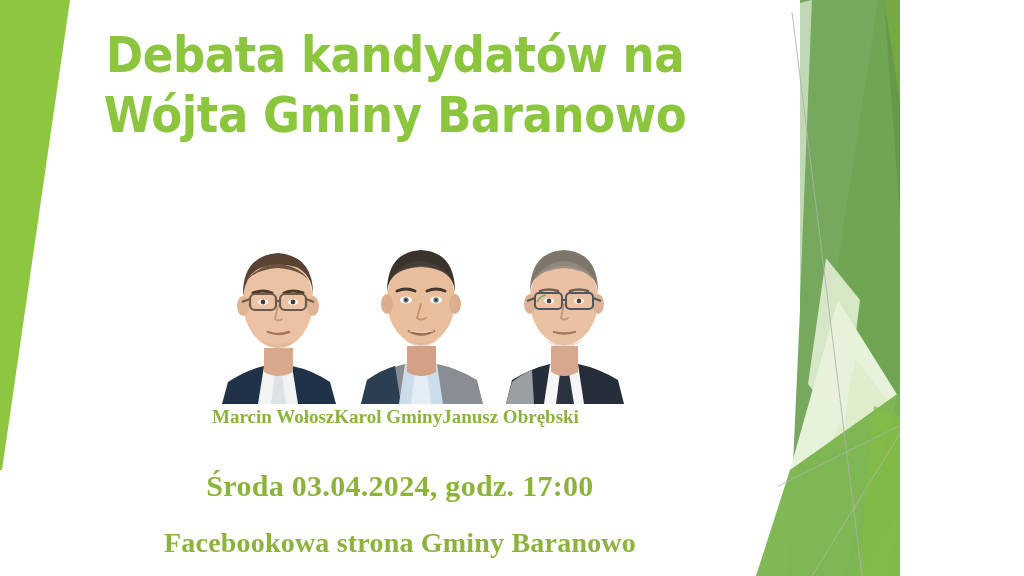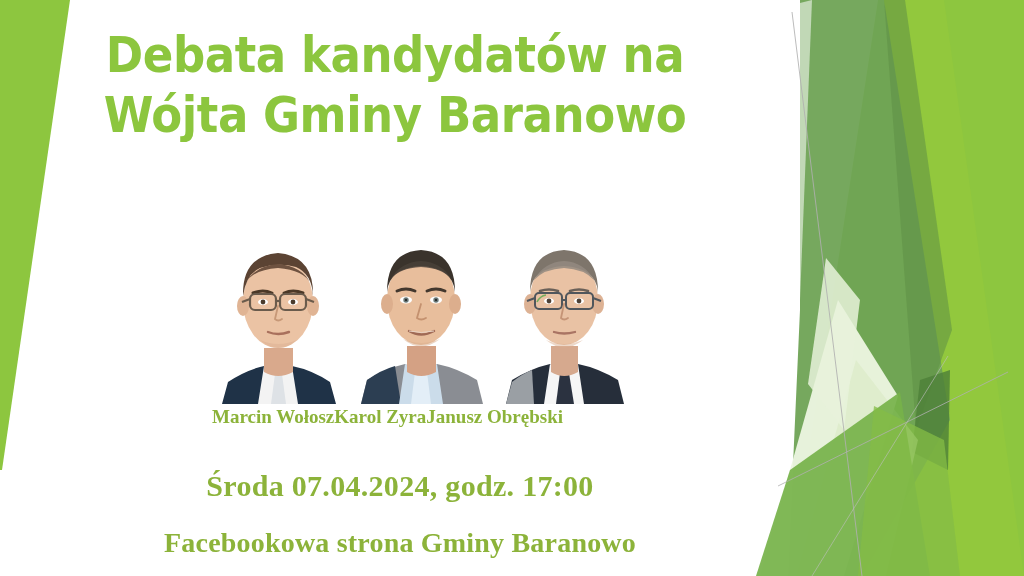--- a/index.html
+++ b/index.html
@@ -5,21 +5,21 @@
   * { margin:0; padding:0; box-sizing:border-box; }
   html,body { width:1024px; height:576px; }
   body {
     font-family:"Liberation Sans", sans-serif;
     background:#ffffff;
     overflow:hidden;
     position:relative;
   }
   #slide {
     position:relative;
-    width:1024px;
+    width:900px;
     height:576px;
     background:#ffffff;
     overflow:hidden;
   }
 
   
   .deco { position:absolute; top:0; left:0; width:1024px; height:576px; pointer-events:none; }
 
   
   #title-block {
@@ -260,22 +260,22 @@
 
         <path d="M56 110 Q66 113 77 110" stroke="#A97463" stroke-width="2.3" fill="none" stroke-linecap="round"></path>
 
         <path d="M48 118 Q66 126 85 118 Q66 133 48 118 Z" fill="#DBB193" opacity="0.5"></path>
       </svg>
     </div>
   </div>
 
   <div id="names">
     <span class="name n1">Marcin Wołosz</span>
-    <span class="name n2">Karol Zyra</span>
+    <span class="name n2">Karol Gminy</span>
     <span class="name n3">Janusz Obrębski</span>
   </div>
 
   <div id="footer">
-    <div class="foot-line l1">Środa 07.04.2024, godz. 17:00</div>
+    <div class="foot-line l1">Środa 03.04.2024, godz. 17:00</div>
     <div class="foot-line l2">Facebookowa strona Gminy Baranowo</div>
   </div>
 
 </div>
 
 </body></html>

